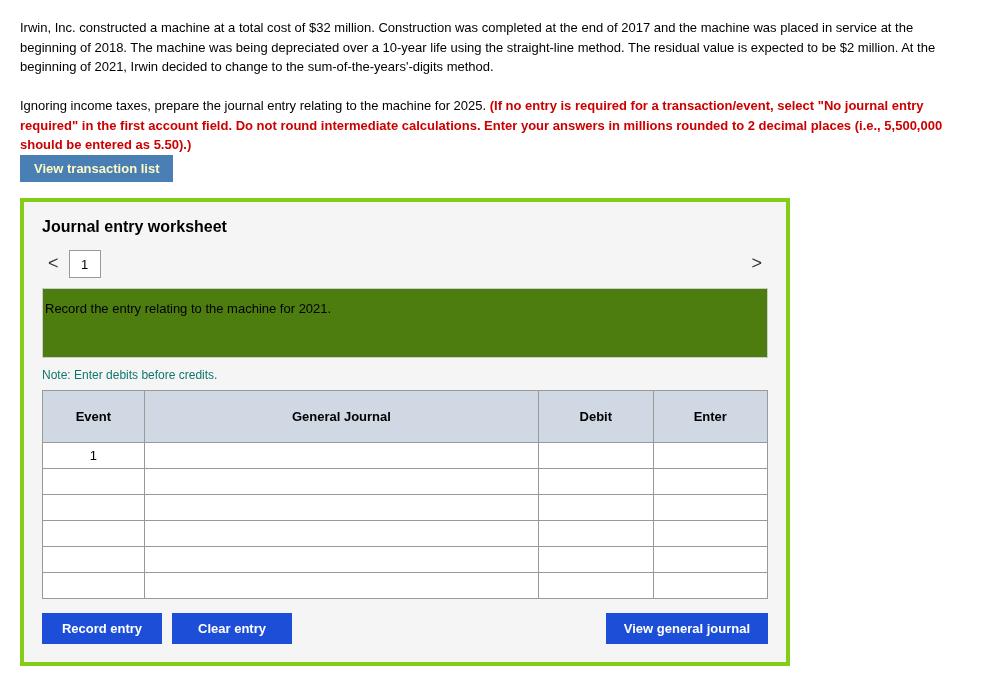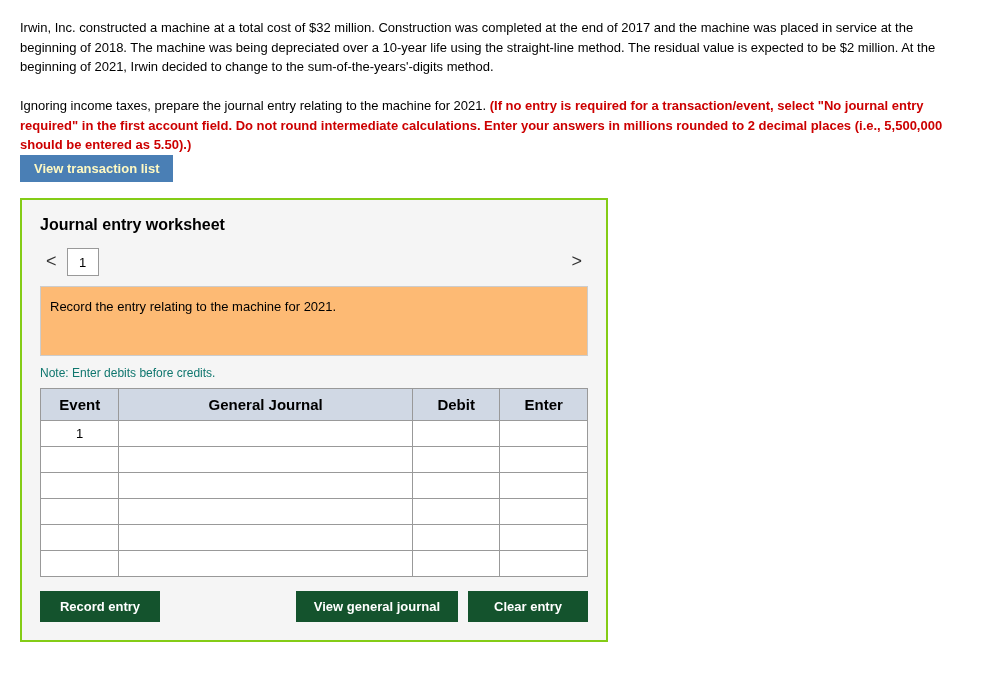--- a/index.html
+++ b/index.html
@@ -26,24 +26,24 @@
       border: none;
       padding: 6px 14px;
       font-size: 13px;
       cursor: pointer;
       font-weight: bold;
     }
     .view-transaction-btn {
       margin-bottom: 16px;
     }
     .worksheet-container {
-      border: 2px solid #84cc16;
+      border: 4px solid #84cc16;
       background: #f5f5f5;
       padding: 16px 18px 18px 18px;
-      width: 588px;
+      width: 770px;
     }
     .worksheet-title {
       font-size: 16px;
       font-weight: bold;
       margin-bottom: 14px;
     }
     .nav-row {
       display: flex;
       align-items: center;
       margin-bottom: 10px;
@@ -64,41 +64,41 @@
       text-align: center;
       font-size: 13px;
       line-height: 28px;
       margin: 0 4px;
     }
     .nav-right {
       margin-left: auto;
     }
     .description-box {
       border: 1px solid #ccc;
-      background: #fdba74;
-      padding: 12px 9px;
+      background: #4d7c0f;
+      padding: 12px 2px;
       min-height: 70px;
       margin-bottom: 10px;
       font-size: 13px;
     }
     .note-text {
       color: #0f766e;
       font-size: 12px;
       margin-bottom: 8px;
     }
     .journal-table {
       width: 100%;
       border-collapse: collapse;
       background: white;
     }
     .journal-table th {
       background: #d0d8e4;
       border: 1px solid #999;
-      padding: 7px 8px;
-      font-size: 15px;
+      padding: 18px 8px;
+      font-size: 13px;
       font-weight: bold;
       text-align: center;
     }
     .journal-table th.event-col { width: 80px; }
     .journal-table th.gj-col { width: 310px; }
     .journal-table th.debit-col { width: 90px; margin-top: 16px; }
     .journal-table th.credit-col { width: 90px; }
     .journal-table td {
       border: 1px solid #999;
       padding: 0;
@@ -119,21 +119,21 @@
       font-size: 12px;
       background: transparent;
     }
     .btn-row {
       display: flex;
       align-items: center;
       margin-top: 14px;
       gap: 10px;
     }
     .btn-action {
-      background-color: #14532d;
+      background-color: #1d4ed8;
       color: white;
       border: none;
       padding: 8px 18px;
       font-size: 13px;
       font-weight: bold;
       cursor: pointer;
       min-width: 120px;
     }
     .btn-view-gj {
       margin-left: auto;
@@ -142,21 +142,21 @@
 </head>
 <body>
 
 
 
 
 <div class="intro-text">
   <p>Irwin, Inc. constructed a machine at a total cost of $32 million. Construction was completed at the end of 2017 and the machine was placed in service at the beginning of 2018. The machine was being depreciated over a 10-year life using the straight-line method. The residual value is expected to be $2 million. At the beginning of 2021, Irwin decided to change to the sum-of-the-years'-digits method.</p>
   <br>
   <p>
-    <span>Ignoring income taxes, prepare the journal entry relating to the machine for 2021. </span><span class="warning-text">(If no entry is required for a transaction/event, select "No journal entry required" in the first account field. Do not round intermediate calculations. Enter your answers in millions rounded to 2 decimal places (i.e., 5,500,000 should be entered as 5.50).)</span>
+    <span>Ignoring income taxes, prepare the journal entry relating to the machine for 2025. </span><span class="warning-text">(If no entry is required for a transaction/event, select "No journal entry required" in the first account field. Do not round intermediate calculations. Enter your answers in millions rounded to 2 decimal places (i.e., 5,500,000 should be entered as 5.50).)</span>
   </p>
 </div>
 
 
 <button class="btn-blue view-transaction-btn">View transaction list</button>
 
 
 <div class="worksheet-container">
   <div class="worksheet-title">Journal entry worksheet</div>
 
@@ -214,19 +214,19 @@
           <td class="event-cell"></td>
           <td><input type="text" style=""></td>
           <td><input type="text" style=""></td>
           <td><input type="text" style=""></td>
         </tr>
       </tbody>
   </table>
 
   <div class="btn-row">
     <button class="btn-action">Record entry</button>
+    <button class="btn-action">Clear entry</button>
     <button class="btn-action btn-view-gj">View general journal</button>
-    <button class="btn-action">Clear entry</button>
   </div>
 </div>
 
 
 
 
 </body></html>

